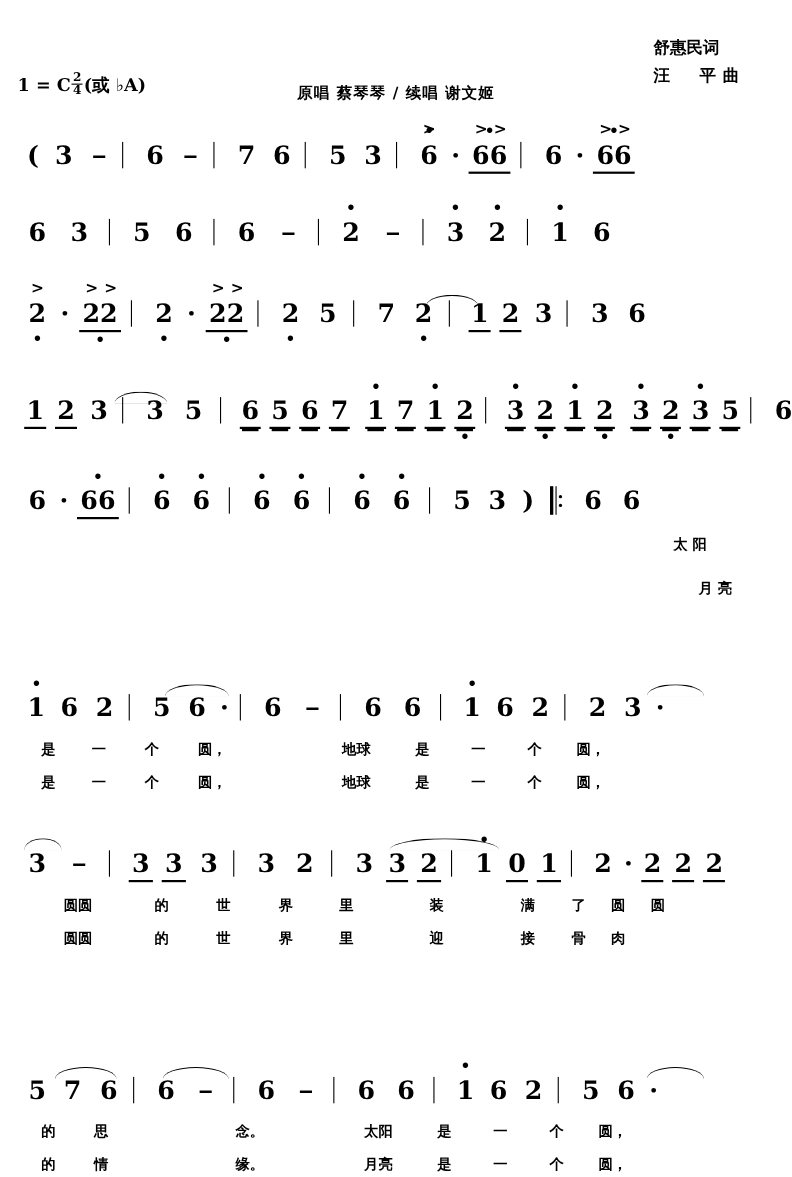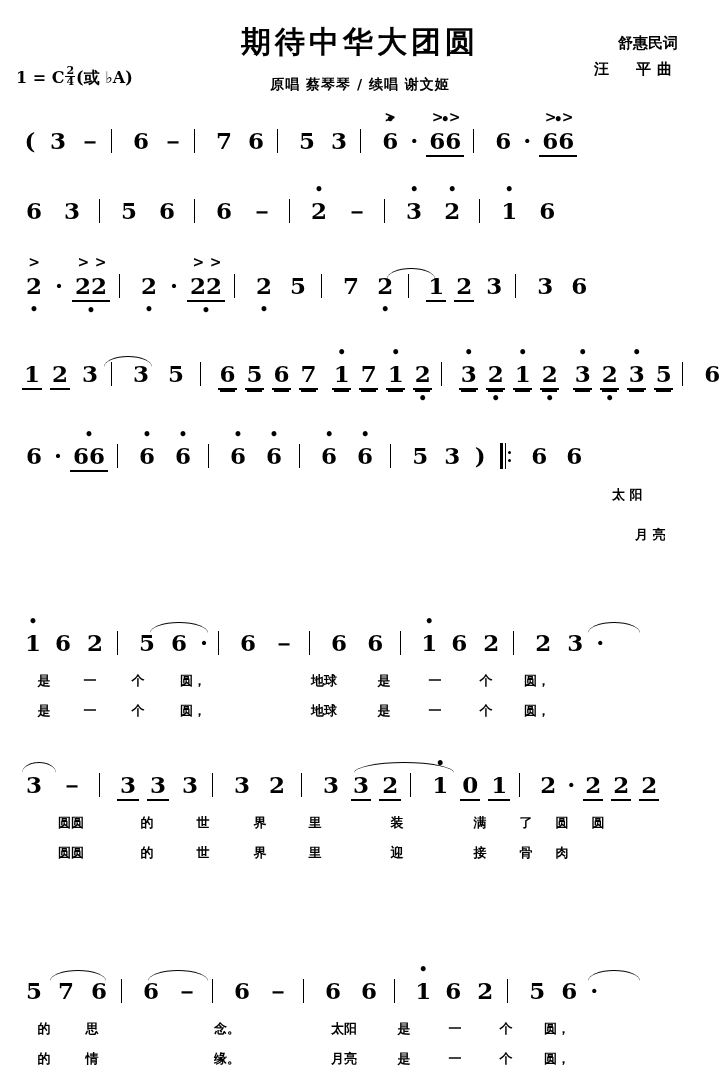--- a/index.html
+++ b/index.html
@@ -30,21 +30,21 @@
     text-align: center;
     font-family: "DejaVu Serif", serif;
     font-size: 30px;
     font-weight: bold;
     letter-spacing: 4px;
   }
   .credits {
     position: absolute;
     top: 30px;
     right: 42px;
-    text-align: right;
+    text-align: left;
     font-size: 15px;
     line-height: 26px;
     font-family: "DejaVu Sans", sans-serif;
     font-weight: bold;
   }
   .credit-line2 {
     letter-spacing: 6px;
   }
   .performers {
     position: absolute;
@@ -191,21 +191,20 @@
     letter-spacing: 0px;
   }
   .wm-q { color: #e8003c; }
   .wm-rest { color: #f0a000; }
 </style>
 </head>
 <body>
 
 <div class="sheet">
 
-  <div class="title">期待中华大团圆</div>
 
   <div class="credits">
     <div>舒惠民词</div>
     <div class="credit-line2">汪　平曲</div>
   </div>
 
   <div class="performers">原唱 蔡琴琴 / 续唱 谢文姬</div>
 
   <div class="keysig">
     <span>1 = C</span><span class="frac"><span class="num">2</span><span>4</span></span><span>(或 ♭A)</span>

